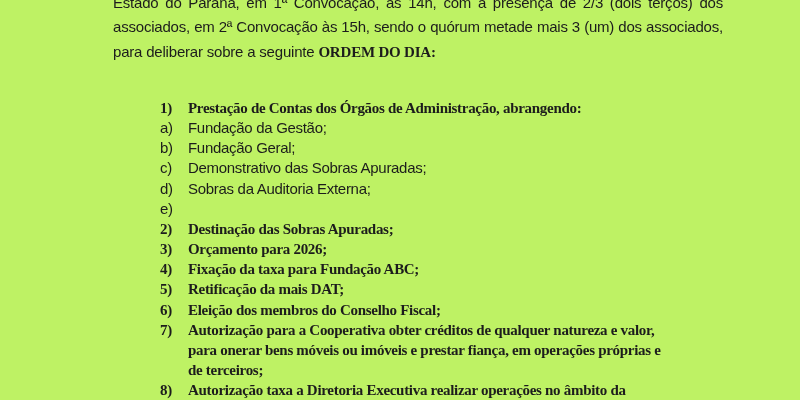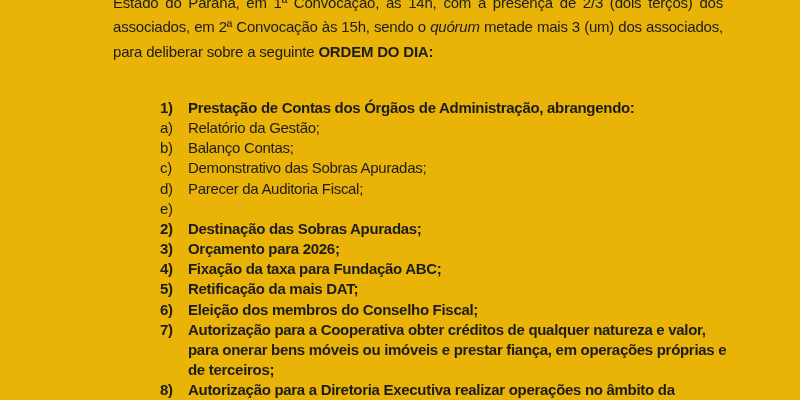--- a/index.html
+++ b/index.html
@@ -6,41 +6,41 @@
   html, body {
     margin: 0;
     padding: 0;
     background: #ffffff;
   }
   .page {
     position: relative;
     width: 800px;
     height: 400px;
     overflow: hidden;
-    background: #eab308;
+    background: #bef264;
     color: #1c1c1c;
     font-family: "Liberation Sans", sans-serif;
   }
   
   .para {
     position: absolute;
     left: 113px;
     top: -9px;
     width: 610px;
     font-size: 15px;
     line-height: 24.3px;
     letter-spacing: -0.2px;
   }
   .pline { width: 610px; }
   .pline.just {
     text-align: justify;
     text-align-last: justify;
   }
-  .i { font-style: italic; }
-  .b { font-weight: bold; }
+  .i { }
+  .b { font-weight: bold; font-family: Liberation Serif, serif; }
   
   .agenda {
     position: absolute;
     left: 160px;
     top: 98px;
     width: 600px;
     font-size: 15px;
     line-height: 20.15px;
     letter-spacing: -0.3px;
   }
@@ -63,33 +63,33 @@
       <div class="pline just"><span>associados, em 2ª Convocação às 15h, sendo o </span><span class="i">quórum</span><span> metade mais 3 (um) dos associados,</span></div>
       <div class="pline"><span>para deliberar sobre a seguinte </span><span class="b">ORDEM DO DIA:</span></div>
     </div>
   <div class="agenda">
       <div class="item b">
         <span class="marker">1)</span>
         <span class="itext">Prestação de Contas dos Órgãos de Administração, abrangendo:</span>
       </div>
       <div class="item">
         <span class="marker">a)</span>
-        <span class="itext">Relatório da Gestão;</span>
+        <span class="itext">Fundação da Gestão;</span>
       </div>
       <div class="item">
         <span class="marker">b)</span>
-        <span class="itext">Balanço Contas;</span>
+        <span class="itext">Fundação Geral;</span>
       </div>
       <div class="item">
         <span class="marker">c)</span>
         <span class="itext">Demonstrativo das Sobras Apuradas;</span>
       </div>
       <div class="item">
         <span class="marker">d)</span>
-        <span class="itext">Parecer da Auditoria Fiscal;</span>
+        <span class="itext">Sobras da Auditoria Externa;</span>
       </div>
       <div class="item">
         <span class="marker">e)</span>
       </div>
       <div class="item b">
         <span class="marker">2)</span>
         <span class="itext">Destinação das Sobras Apuradas;</span>
       </div>
       <div class="item b">
         <span class="marker">3)</span>
@@ -108,16 +108,16 @@
         <span class="itext">Eleição dos membros do Conselho Fiscal;</span>
       </div>
       <div class="item b">
         <span class="marker">7)</span>
         <span class="itext">Autorização para a Cooperativa obter créditos de qualquer natureza e valor,
 para onerar bens móveis ou imóveis e prestar fiança, em operações próprias e
 de terceiros;</span>
       </div>
       <div class="item b">
         <span class="marker">8)</span>
-        <span class="itext">Autorização para a Diretoria Executiva realizar operações no âmbito da</span>
+        <span class="itext">Autorização taxa a Diretoria Executiva realizar operações no âmbito da</span>
       </div>
     </div>
 </div>
 
 </body></html>

